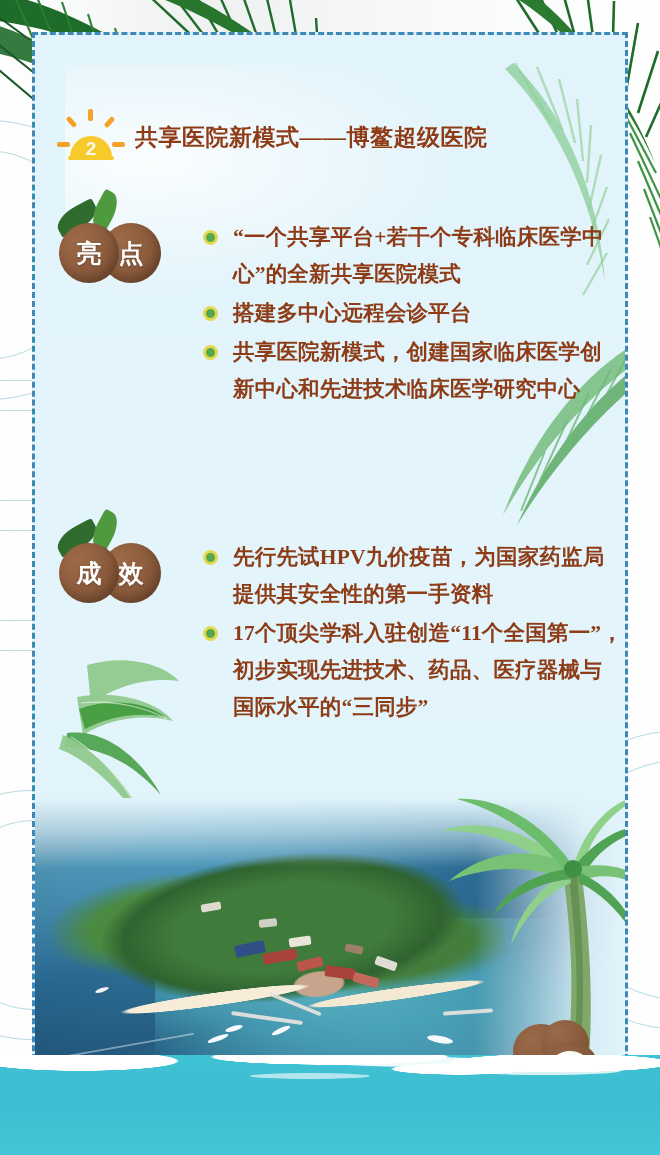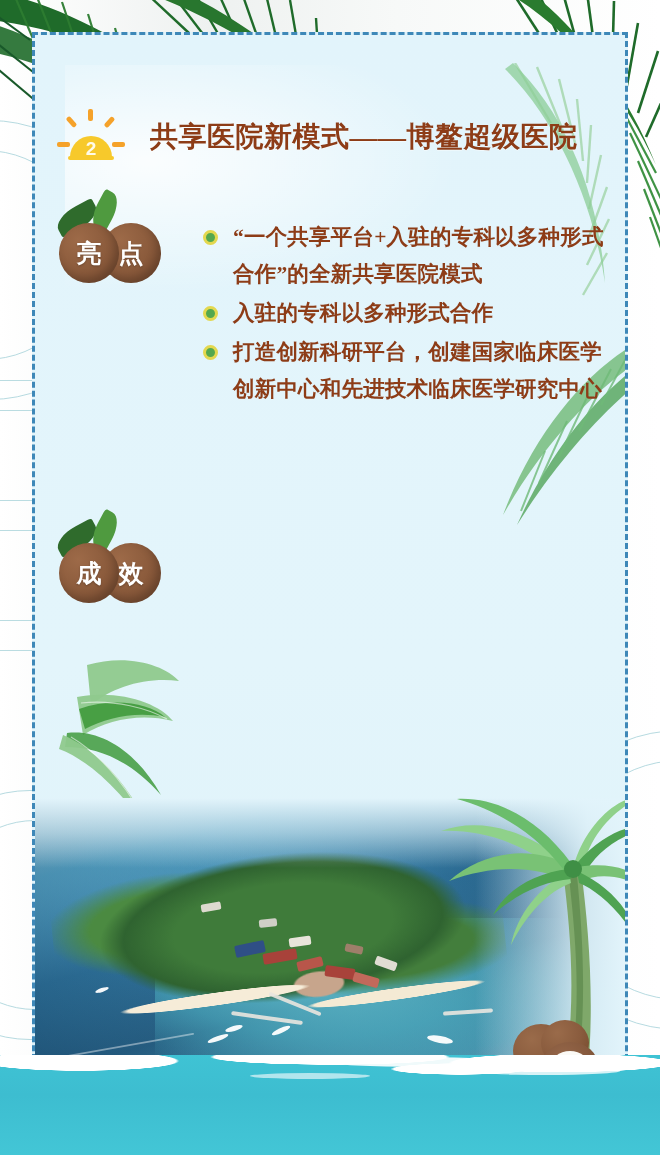--- a/index.html
+++ b/index.html
@@ -101,27 +101,26 @@
     font-size:19px; font-weight:bold;
     font-family:"Liberation Sans",sans-serif;
     line-height:19px;
   }
   .ray {
     position:absolute; background:#f5a22a; border-radius:2px;
   }
 
   .title-text {
     color:#8d3c17;
-    font-size:28px;
+    font-size:23px;
     font-weight:bold;
     letter-spacing:.5px;
     white-space:nowrap;
     font-family:"Liberation Serif","DejaVu Serif",serif;
     text-shadow:0 1px 0 rgba(255,255,255,.45);
-    margin-left:15px;
   }
 
   
   .section { position:absolute; left:0; width:100%; }
   .badge {
     position:absolute; width:118px; height:78px;
   }
   .leaf {
     position:absolute;
     border-radius:60% 10% 60% 10%;
@@ -399,47 +398,55 @@
             <span>亮</span>
           </div>
         <div class="coin coin-b">
             <span>点</span>
           </div>
       </div>
 
       <div class="bullets" style="top:32px;">
         <div class="bullet-item">
           <div class="dot"></div>
-          <div class="btext">“一个共享平台+入驻的专科以多种形式合作”的全新共享医院模式</div>
+          <div class="btext">“一个共享平台+若干个专科临床医学中心”的全新共享医院模式</div>
         </div>
         <div class="bullet-item">
           <div class="dot"></div>
-          <div class="btext">入驻的专科以多种形式合作</div>
+          <div class="btext">搭建多中心远程会诊平台</div>
         </div>
         <div class="bullet-item">
           <div class="dot"></div>
-          <div class="btext">打造创新科研平台，创建国家临床医学创新中心和先进技术临床医学研究中心</div>
+          <div class="btext">共享医院新模式，创建国家临床医学创新中心和先进技术临床医学研究中心</div>
         </div>
       </div>
     </div>
 
     <div class="section" style="top:472px;">
 
       <div class="badge" style="left:20px;top:20px;">
         <div class="leaf" style="left:0px;top:0px;width:44px;height:22px;background:#2f6b2c;transform:rotate(-28deg);"></div>
         <div class="leaf" style="left:30px;top:-6px;width:40px;height:20px;background:#4f9a3f;transform:rotate(-62deg);"></div>
         <div class="coin coin-a">
             <span>成</span>
           </div>
         <div class="coin coin-b">
             <span>效</span>
           </div>
       </div>
 
       <div class="bullets" style="top:32px;">
+        <div class="bullet-item">
+          <div class="dot"></div>
+          <div class="btext">先行先试HPV九价疫苗，为国家药监局提供其安全性的第一手资料</div>
+        </div>
+        <div class="bullet-item">
+          <div class="dot"></div>
+          <div class="btext">17个顶尖学科入驻创造“11个全国第一”，初步实现先进技术、药品、医疗器械与国际水平的“三同步”</div>
+        </div>
       </div>
     </div>
 
     <div class="island-photo">
       <div class="sea"></div>
       <div class="sea-shallow"></div>
       <div class="island"></div>
       <div class="beach"></div>
 
       <div class="roofs">

